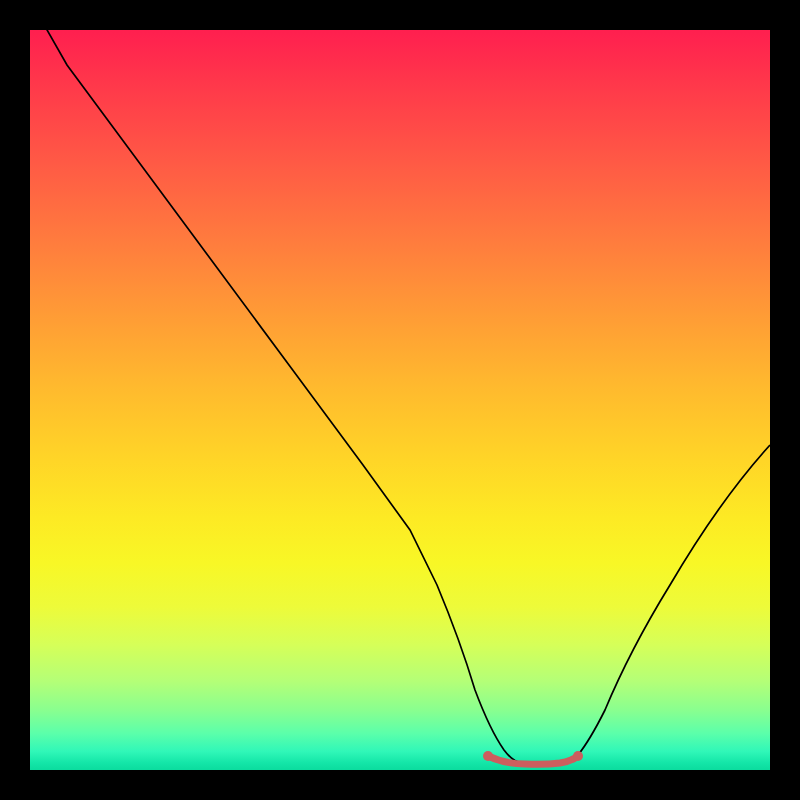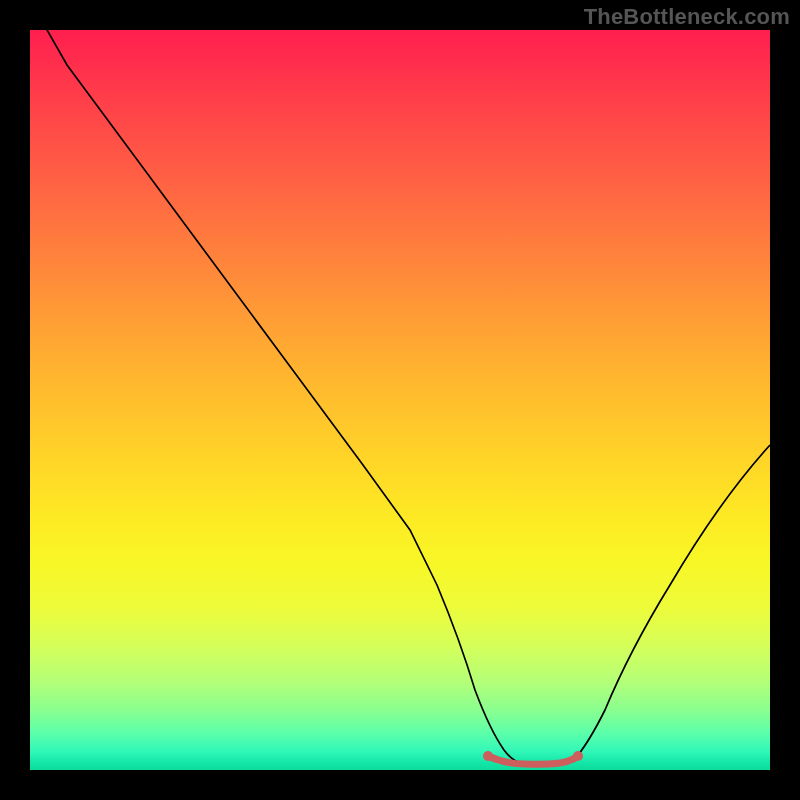--- a/index.html
+++ b/index.html
@@ -74,21 +74,20 @@
   }
   .enddot {
     fill: #cc5e5e;
   }
 </style>
 </head>
 <body>
 
 <div class="frame">
 
-  <div class="watermark">TheBottleneck.com</div>
 
   <div class="plot-area">
     <svg viewBox="0 0 740 740" preserveAspectRatio="none">
 
       <path class="curve" d="M 0 -30
                L 37 35
                L 111 135
                L 185 235
                L 259 335
                L 333 435

